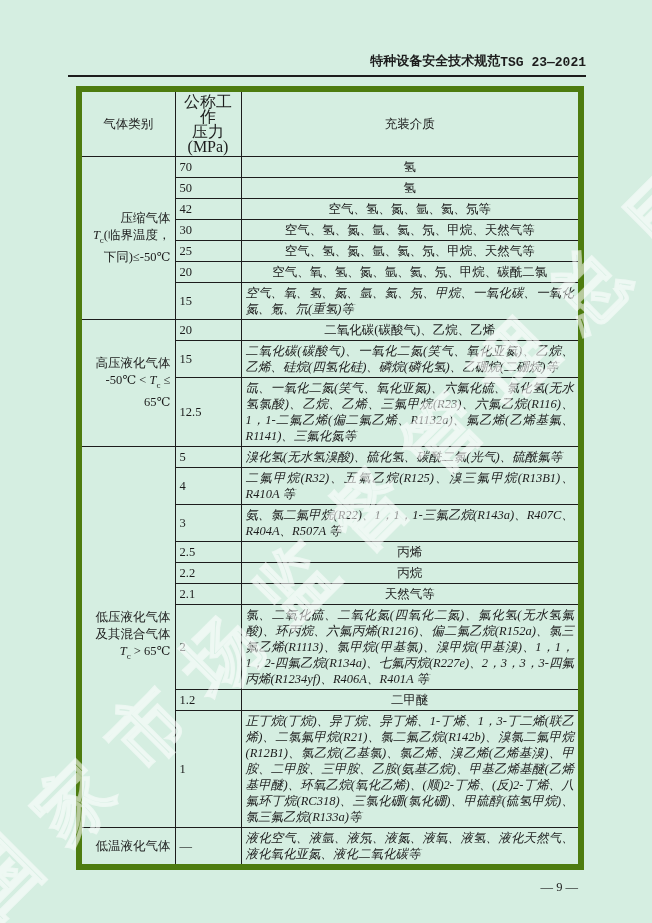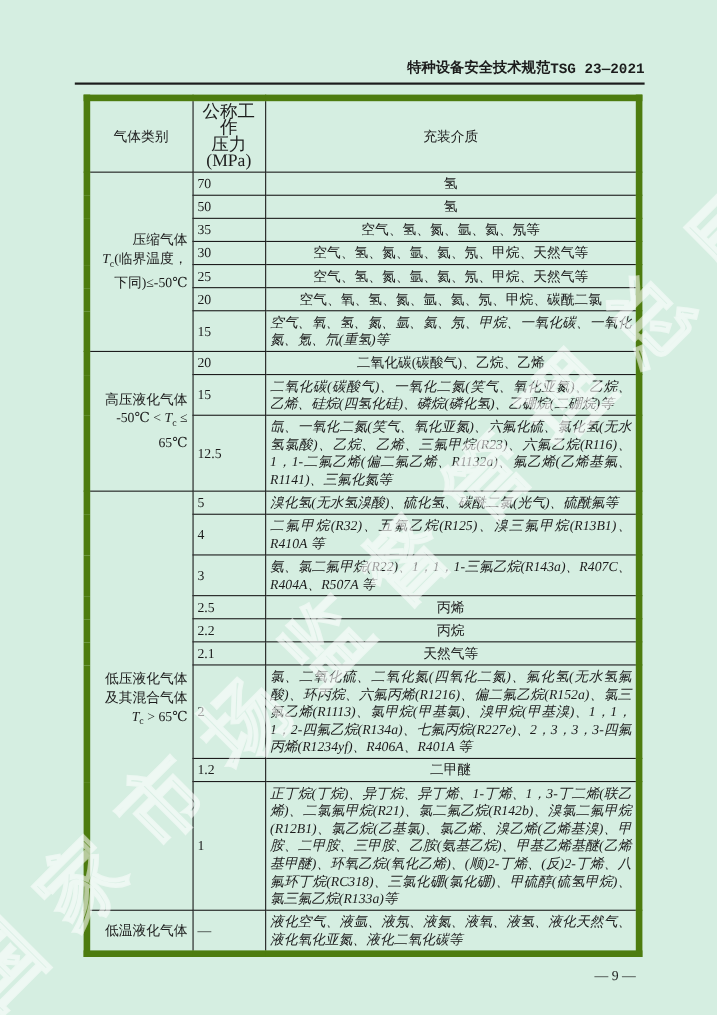--- a/index.html
+++ b/index.html
@@ -92,21 +92,21 @@
           <tr>
             <td class="category-cell" rowspan="7">压缩气体<br><i class="tc">T</i><sub>c</sub>(临界温度，<br>下同)≤-50℃</td>
             <td class="pressure-cell">70</td>
             <td class="media-cell media-center">氢</td>
           </tr>
           <tr>
             <td class="pressure-cell">50</td>
             <td class="media-cell media-center">氢</td>
           </tr>
           <tr>
-            <td class="pressure-cell">35</td>
+            <td class="pressure-cell">42</td>
             <td class="media-cell media-center">空气、氢、氮、氩、氦、氖等</td>
           </tr>
           <tr>
             <td class="pressure-cell">30</td>
             <td class="media-cell media-center">空气、氢、氮、氩、氦、氖、甲烷、天然气等</td>
           </tr>
           <tr>
             <td class="pressure-cell">25</td>
             <td class="media-cell media-center">空气、氢、氮、氩、氦、氖、甲烷、天然气等</td>
           </tr>

